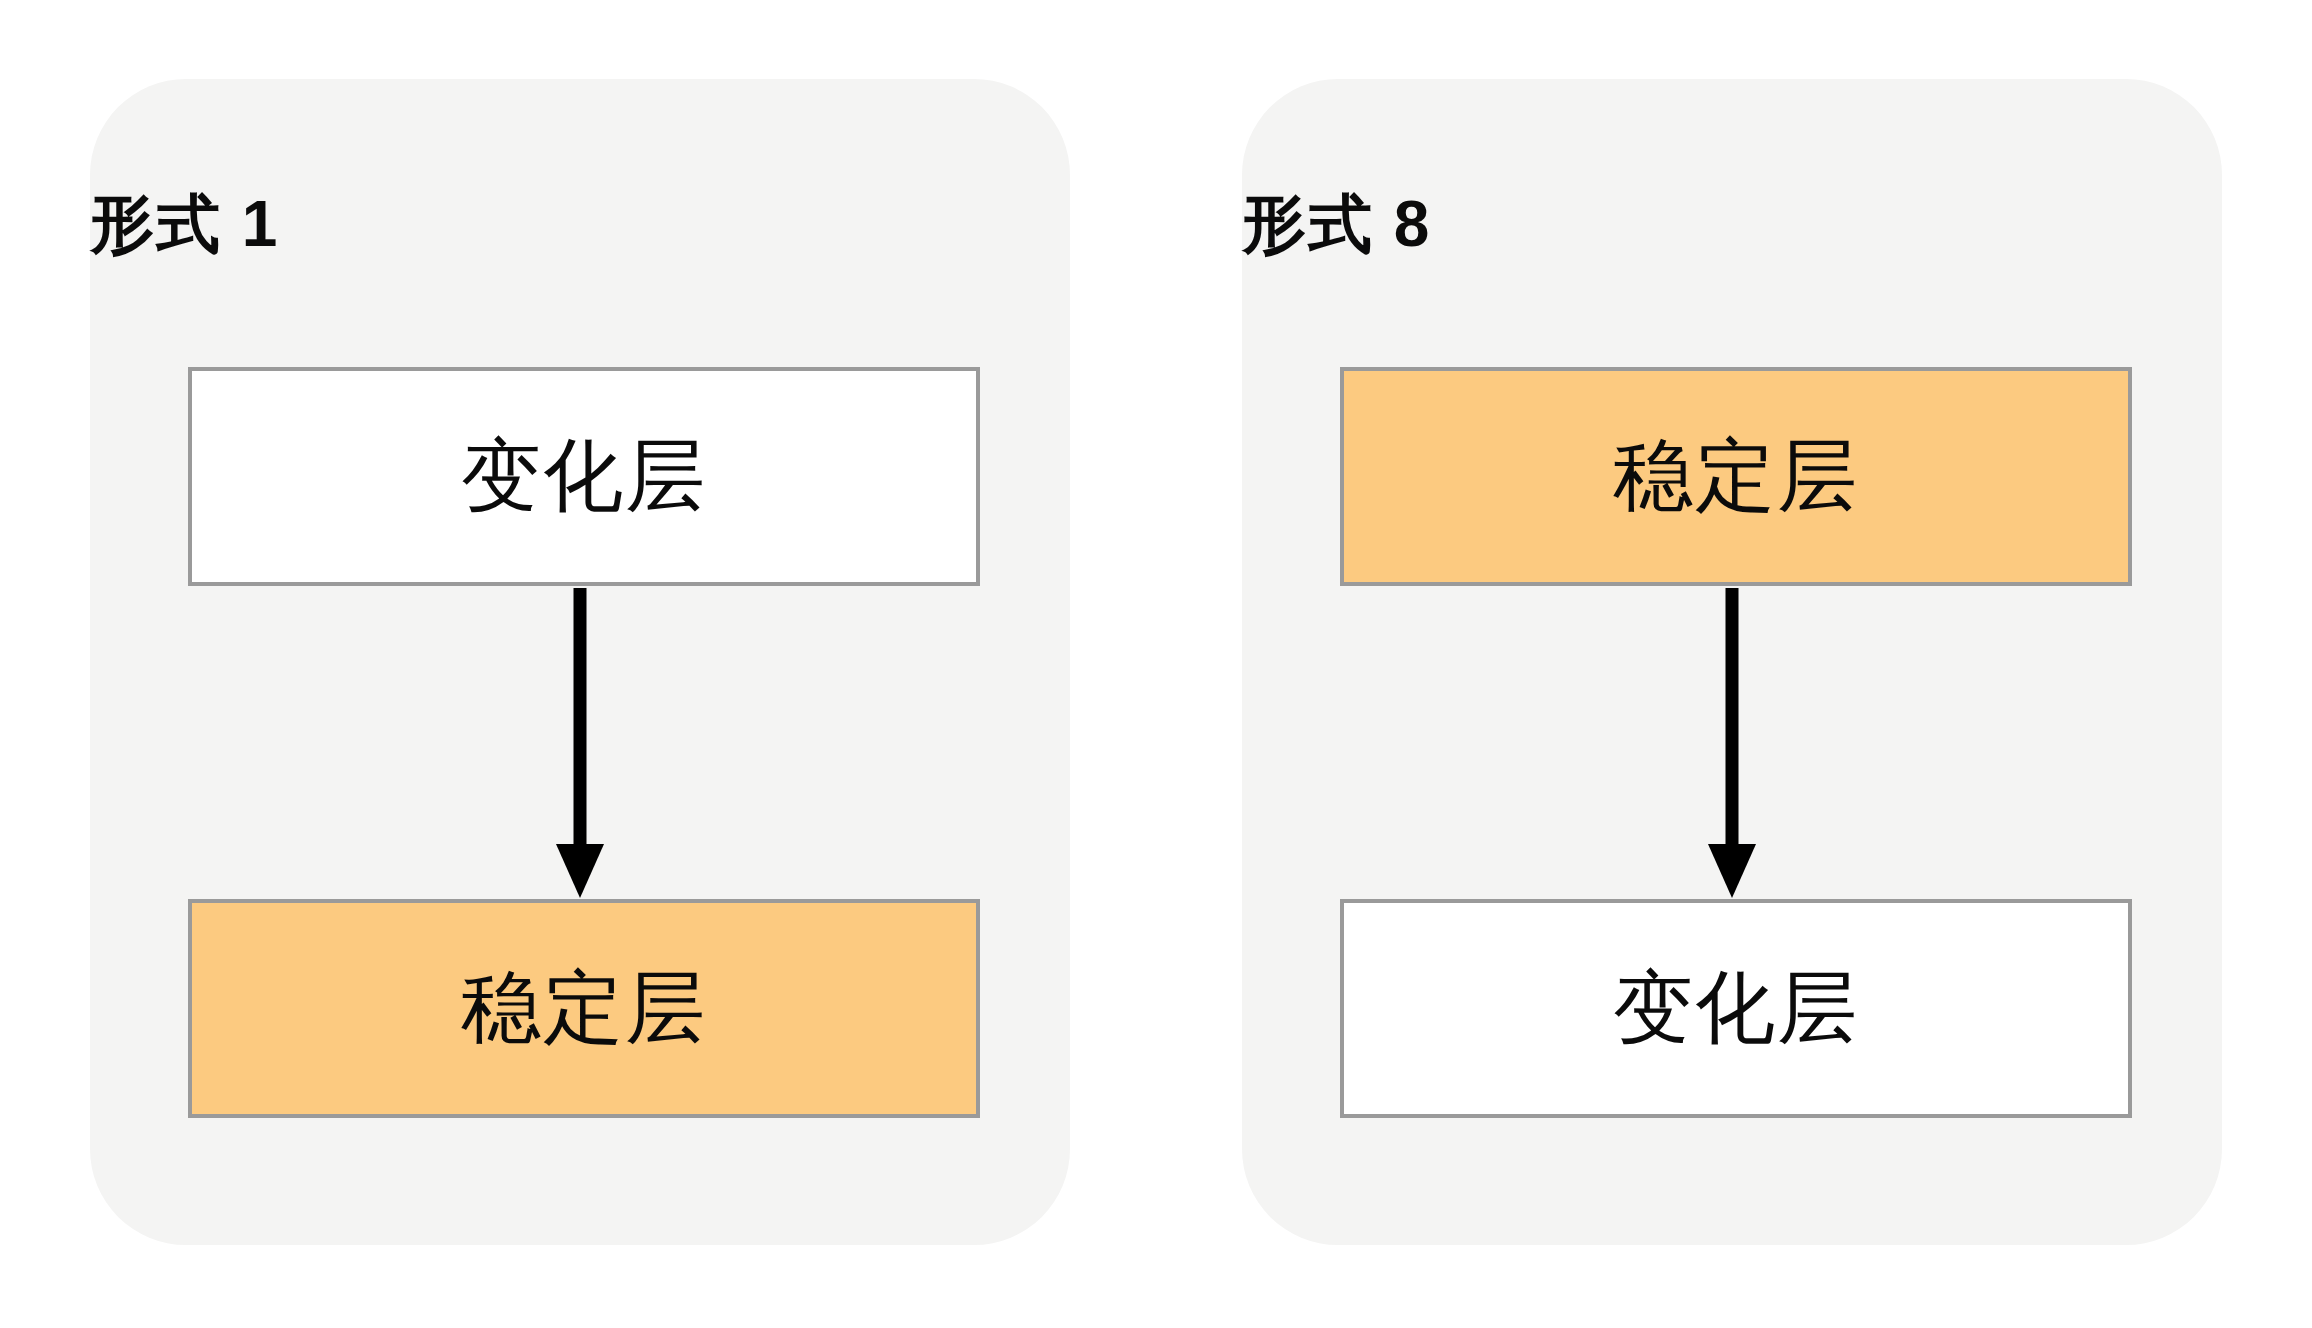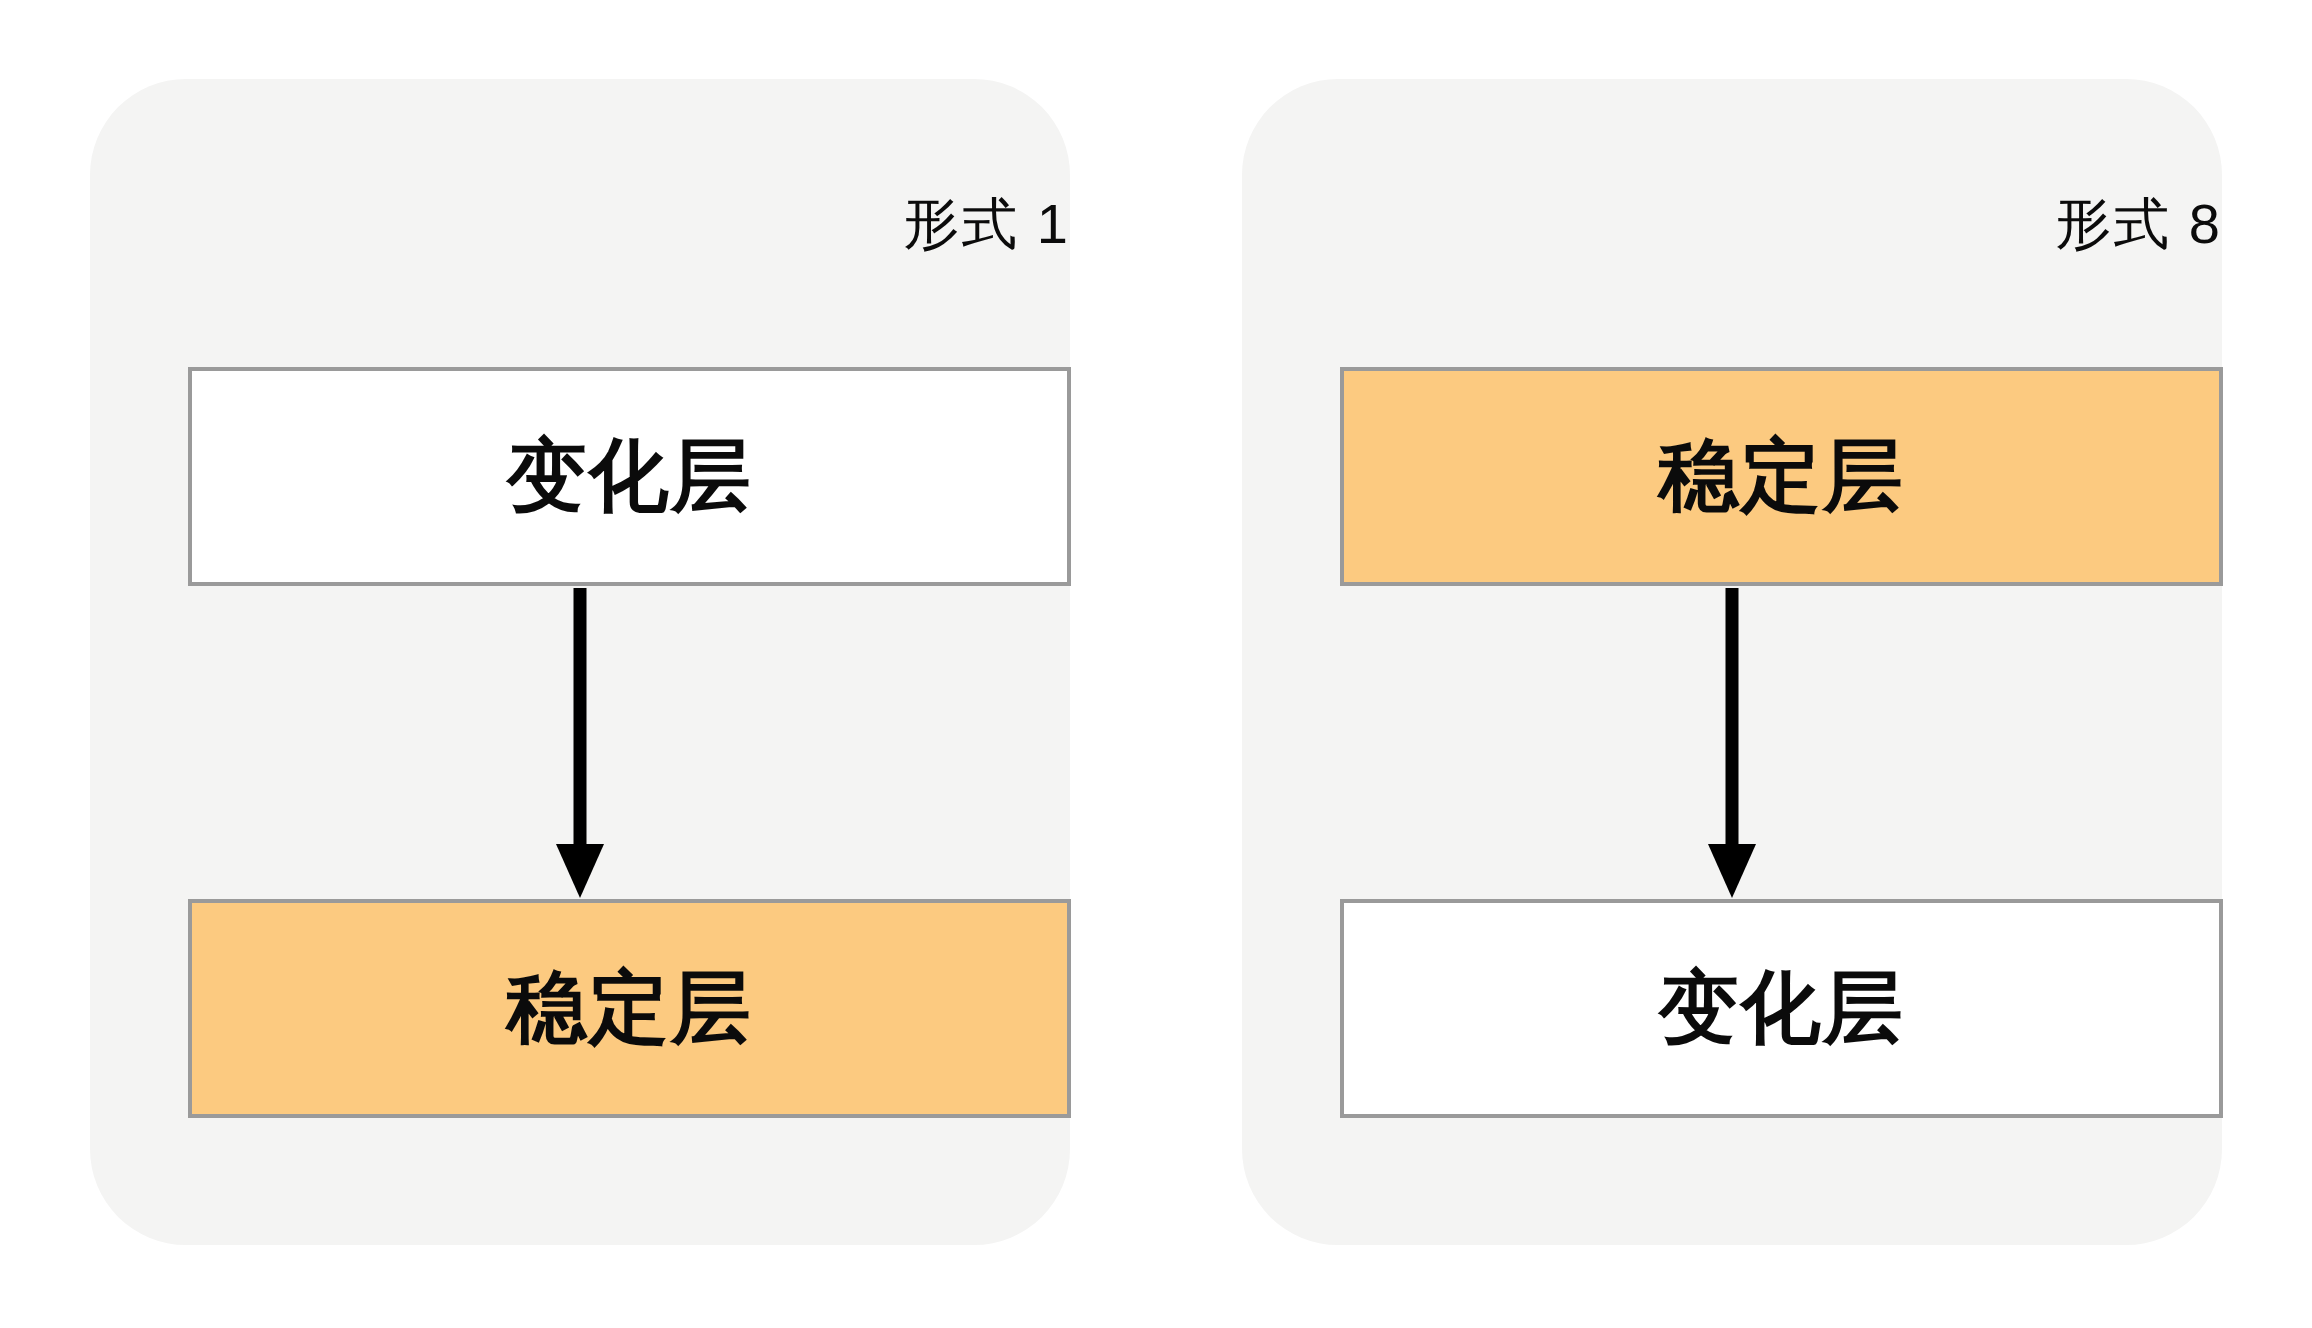--- a/index.html
+++ b/index.html
@@ -32,38 +32,38 @@
     border-radius: 96px;
   }
   .panel-title {
     position: absolute;
     top: 100px;
     left: 0;
     right: 0;
     height: 90px;
     line-height: 90px;
     margin: 0;
-    text-align: right;
-    font-size: 56px;
-    font-weight: normal;
+    text-align: left;
+    font-size: 64px;
+    font-weight: bold;
     color: #0b0b0b;
     letter-spacing: 2px;
   }
   .layer-box {
     position: absolute;
     left: 98px;
-    width: 883px;
+    width: 792px;
     height: 219px;
     box-sizing: border-box;
     border: 4px solid #9a9a9a;
     display: flex;
     align-items: center;
     justify-content: center;
     font-size: 80px;
-    font-weight: 700;
+    font-weight: 400;
     color: #0b0b0b;
     letter-spacing: 2px;
   }
   .box-top { top: 288px; }
   .box-bottom { top: 820px; }
   .box-plain { background: #ffffff; }
   .box-highlight { background: #fcca80; }
   .arrow {
     position: absolute;
     top: 509px;

